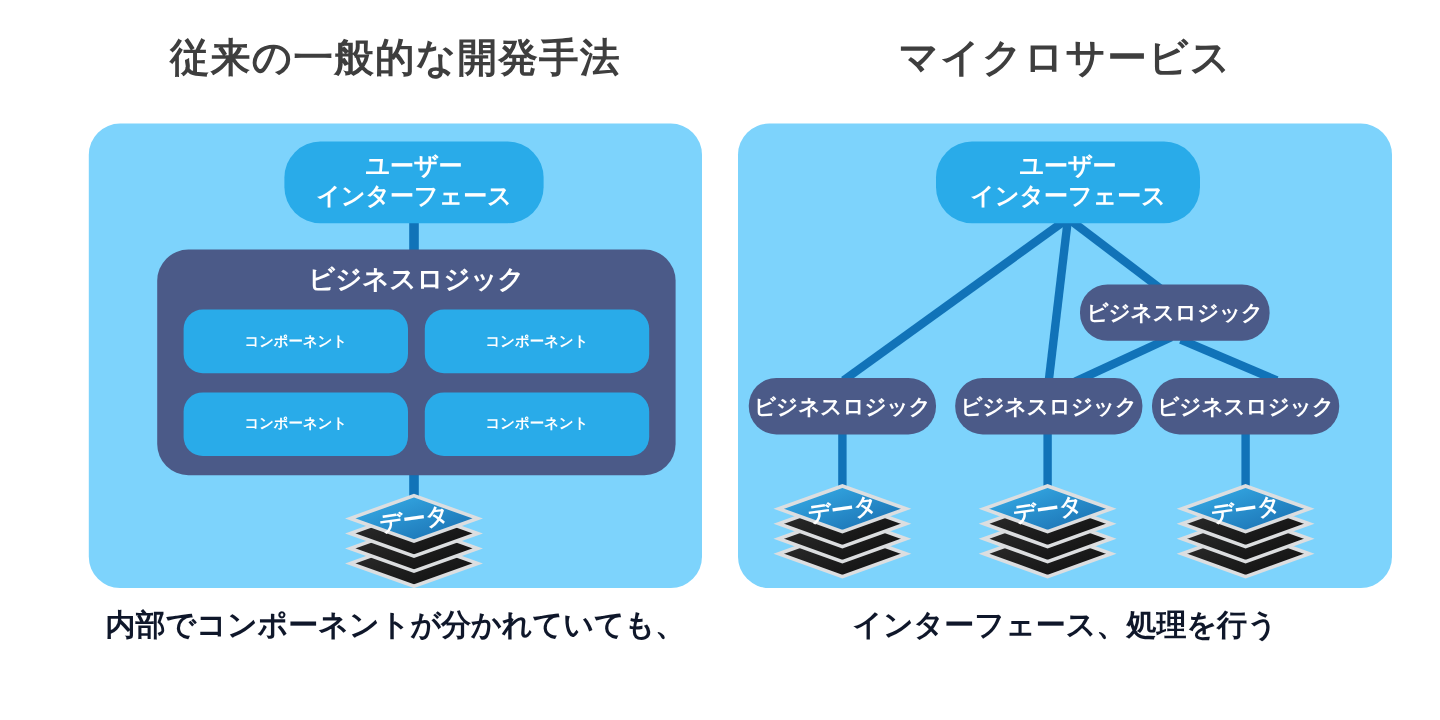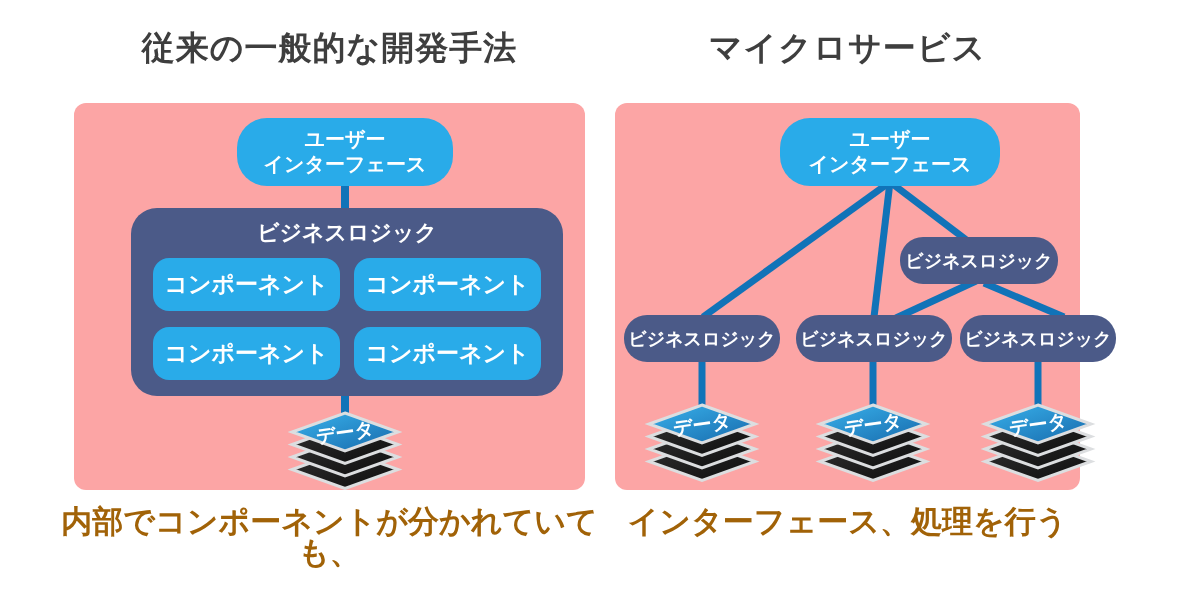--- a/index.html
+++ b/index.html
@@ -3,29 +3,29 @@
 <meta charset="utf-8">
 <style>
   * { margin:0; padding:0; box-sizing:border-box; }
   html,body { background:#ffffff; }
   body {
     width:1200px; height:600px; position:relative; overflow:hidden;
     font-family:"Liberation Sans", sans-serif; color:#3e3e3e;
   }
   .col { position:absolute; top:0; height:600px; }
   .col-left  { left:42px;  width:511px;margin-left:32px; }
-  .col-right { left:615px; width:465px; }
+  .col-right { left:615px; width:545px; }
   .diagram-title {
     position:absolute; top:26px; left:-20px; right:-20px;
     text-align:center; font-size:33px; font-weight:bold; color:#3e3e3e;
     letter-spacing:1px;
   }
   .panel {
     position:absolute; top:103px; left:0; width:100%; height:387px;
-    background:#fca5a5; border-radius:12px;
+    background:#7dd3fc; border-radius:26px;
   }
   .panel svg { position:absolute; top:0; left:0; }
   .ui-box {
     position:absolute; background:#29abe9; border-radius:30px;
     display:flex; flex-direction:column; align-items:center; justify-content:center;
     color:#fff; font-weight:bold; font-size:20px; line-height:25px; text-align:center;
   }
   .bl-container {
     position:absolute; left:57px; top:105px; width:432px; height:188px;
     background:#4b5a88; border-radius:26px;
@@ -34,31 +34,31 @@
     position:absolute; top:10px; left:0; right:0; text-align:center;
     color:#fff; font-weight:bold; font-size:22px;
   }
   .component-grid {
     position:absolute; left:22px; right:22px; top:50px; bottom:16px;
     display:grid; grid-template-columns:1fr 1fr; gap:16px 14px;
   }
   .component {
     background:#29abe9; border-radius:16px;
     display:flex; align-items:center; justify-content:center;
-    color:#fff; font-weight:bold; font-size:23px;
+    color:#fff; font-weight:bold; font-size:12px;
   }
   .bl-pill {
     position:absolute; width:156px; height:47px;
     background:#4b5a88; border-radius:23px;
     display:flex; align-items:center; justify-content:center;
     color:#fff; font-weight:bold; font-size:18px;
   }
   .caption {
     position:absolute; top:506px; left:-30px; right:-30px;
-    text-align:center; font-size:31px; font-weight:bold; color:#a16207;
+    text-align:center; font-size:25px; font-weight:bold; color:#0f172a;
     line-height:31px;
   }
 </style>
 </head>
 <body>
 
 <div class="col col-left">
   <div class="diagram-title">従来の一般的な開発手法</div>
 
   <div class="panel">

